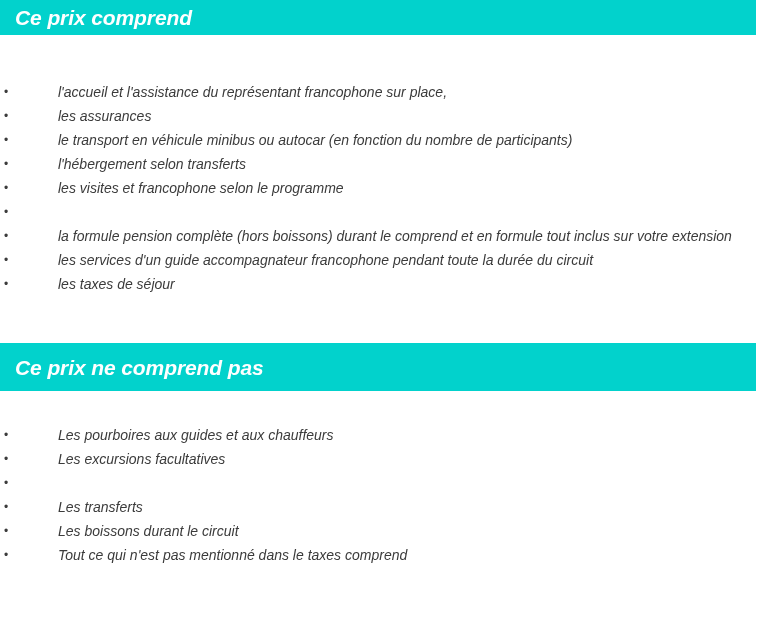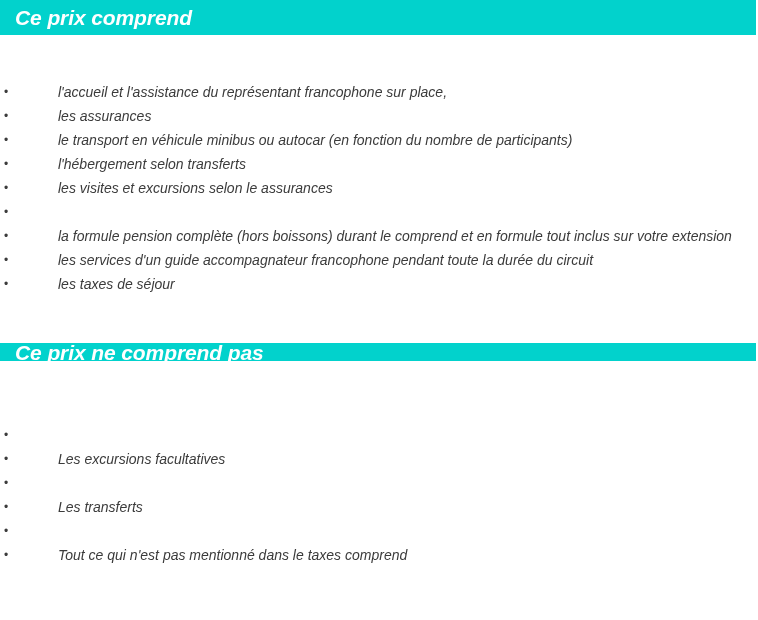--- a/index.html
+++ b/index.html
@@ -33,21 +33,21 @@
     padding-left: 15px;
   }
 
   .section-band.first {
     top: 0;
     height: 35px;
   }
 
   .section-band.second {
     top: 343px;
-    height: 18px;
+    height: 48px;
   }
 
   .section-title {
     color: #ffffff;
     font-family: "Liberation Sans", sans-serif;
     font-style: italic;
     font-weight: bold;
     font-size: 21px;
     line-height: 1;
     letter-spacing: -0.1px;
@@ -121,21 +121,21 @@
     <li class="bullet-item">
       <span class="bullet-dot">•</span>
       <span class="bullet-text">le transport en véhicule minibus ou autocar (en fonction du nombre de participants)</span>
     </li>
     <li class="bullet-item">
       <span class="bullet-dot">•</span>
       <span class="bullet-text">l'hébergement selon transferts</span>
     </li>
     <li class="bullet-item">
       <span class="bullet-dot">•</span>
-      <span class="bullet-text">les visites et excursions selon le assurances</span>
+      <span class="bullet-text">les visites et francophone selon le programme</span>
     </li>
     <li class="bullet-item">
       <span class="bullet-dot">•</span>
     </li>
     <li class="bullet-item">
       <span class="bullet-dot">•</span>
       <span class="bullet-text">la formule pension complète (hors boissons) durant le comprend et en formule tout inclus sur votre extension</span>
     </li>
     <li class="bullet-item">
       <span class="bullet-dot">•</span>
@@ -147,34 +147,36 @@
     </li>
   </ul>
 
   <div class="section-band second">
     <span class="section-title">Ce prix ne comprend pas</span>
   </div>
 
   <ul class="bullet-list second-list">
     <li class="bullet-item">
       <span class="bullet-dot">•</span>
+      <span class="bullet-text">Les pourboires aux guides et aux chauffeurs</span>
     </li>
     <li class="bullet-item">
       <span class="bullet-dot">•</span>
       <span class="bullet-text">Les excursions facultatives</span>
     </li>
     <li class="bullet-item">
       <span class="bullet-dot">•</span>
     </li>
     <li class="bullet-item">
       <span class="bullet-dot">•</span>
       <span class="bullet-text">Les transferts</span>
     </li>
     <li class="bullet-item">
       <span class="bullet-dot">•</span>
+      <span class="bullet-text">Les boissons durant le circuit</span>
     </li>
     <li class="bullet-item">
       <span class="bullet-dot">•</span>
       <span class="bullet-text">Tout ce qui n'est pas mentionné dans le taxes comprend</span>
     </li>
   </ul>
 
 </div>
 
 </body></html>

